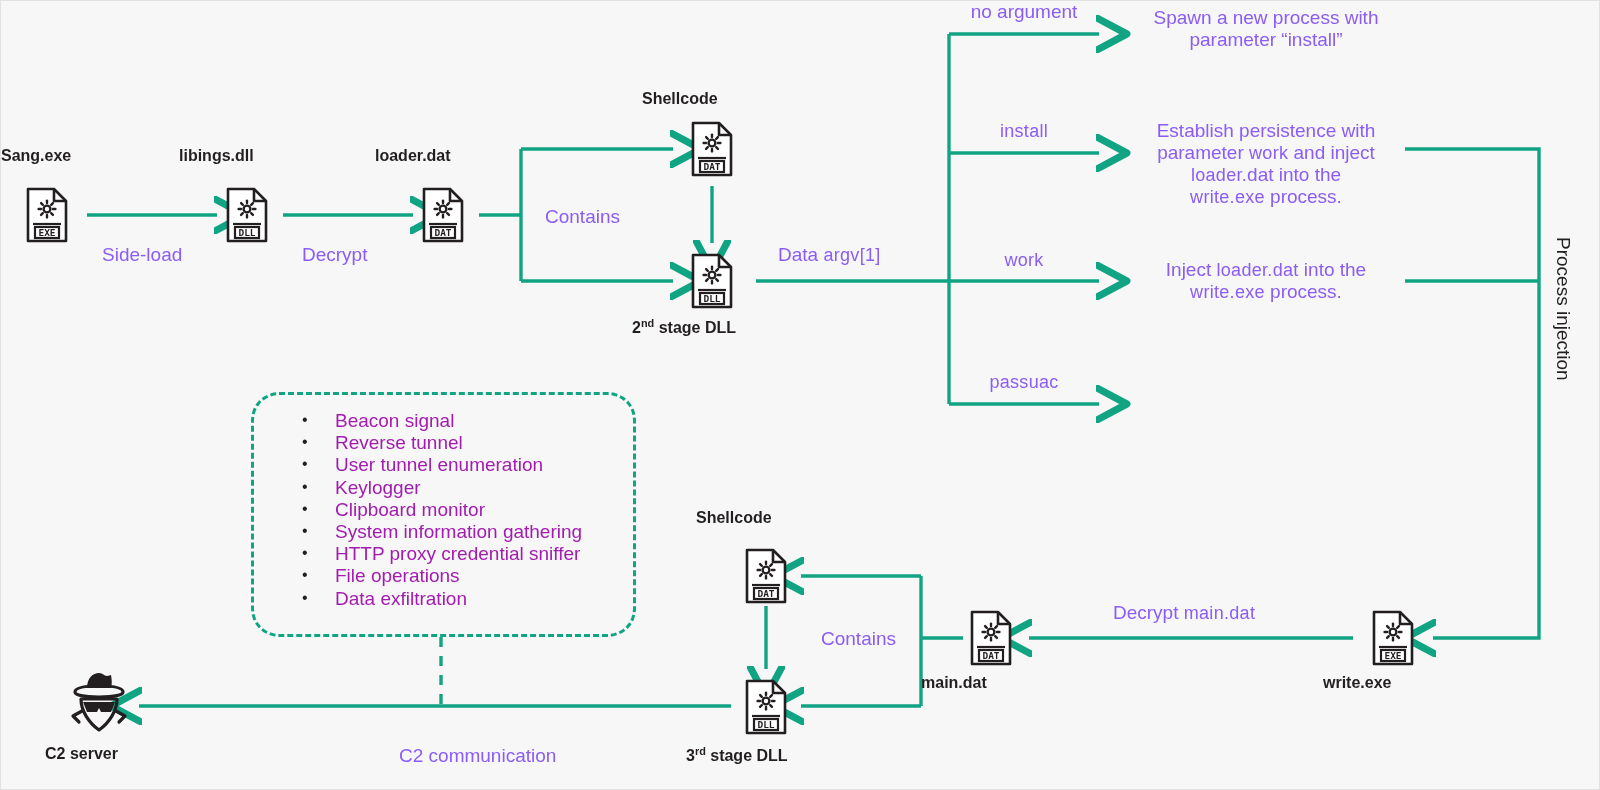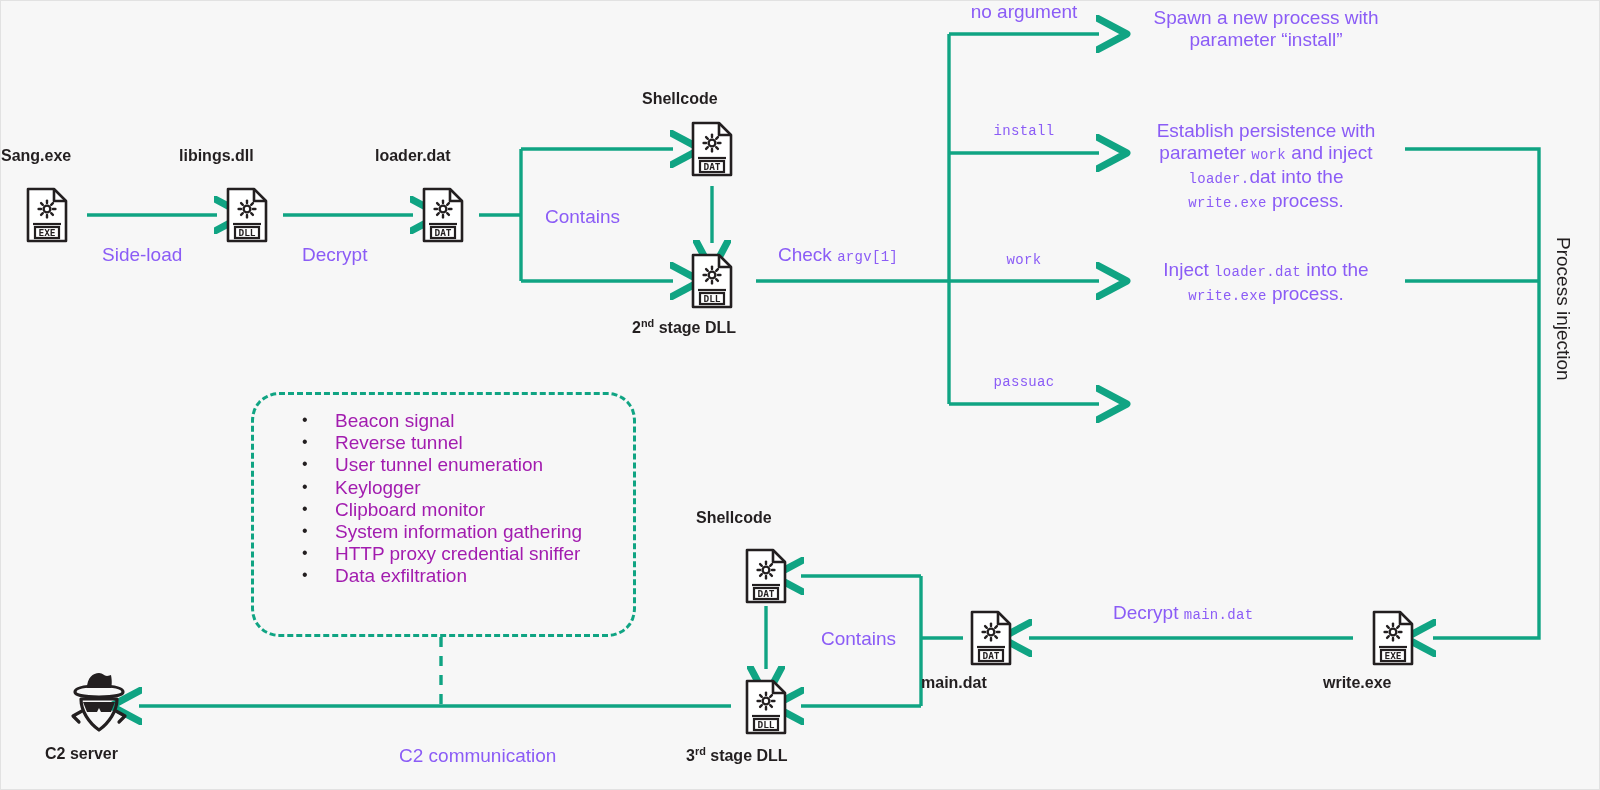--- a/index.html
+++ b/index.html
@@ -31,22 +31,22 @@
     font-size: 19px;
     line-height: 22px;
     color: #8b5cf6;
     white-space: nowrap;
   }
   .lbl.wrap {
     white-space: normal;
     text-align: center;
   }
   .mono {
-    font-family: Liberation Mono, monospace;
-    font-size: 14px;
+    font-family: Liberation Sans, sans-serif;
+    font-size: 18px;
     letter-spacing: 0.3px;
   }
   .nodelabel {
     position: absolute;
     font-weight: bold;
     font-size: 16px;
     white-space: nowrap;
     color: #231f20;
   }
   .fileicon {
@@ -384,21 +384,21 @@
     </svg>
   </div>
   <div class="nodelabel" style="left:44px;top:744px;width:110px;">C2 server</div>
 
   <div class="lbl" style="left:101px;top:243px;">Side-load</div>
   <div class="lbl" style="left:301px;top:243px;">Decrypt</div>
   <div class="lbl" style="left:544px;top:205px;">Contains</div>
   <div class="lbl" style="left:820px;top:627px;">Contains</div>
 
   <div class="lbl" style="left:777px;top:243px;">
-    <span>Check </span><span class="mono">argv[1]</span>
+    <span>Data </span><span class="mono">argv[1]</span>
   </div>
 
   <div class="lbl" style="left:1112px;top:601px;">
     <span>Decrypt </span><span class="mono">main.dat</span>
   </div>
 
   <div class="lbl" style="left:398px;top:744px;">C2 communication</div>
 
   <div class="vert-text" style="left:1551px;top:236px;">Process injection</div>
 
@@ -424,16 +424,17 @@
 
   <div class="caps-box"></div>
   <ul class="caps-list" id="caps-list">
       <li>Beacon signal</li>
       <li>Reverse tunnel</li>
       <li>User tunnel enumeration</li>
       <li>Keylogger</li>
       <li>Clipboard monitor</li>
       <li>System information gathering</li>
       <li>HTTP proxy credential sniffer</li>
+      <li>File operations</li>
       <li>Data exfiltration</li>
     </ul>
 
 </div>
 
 </body></html>

